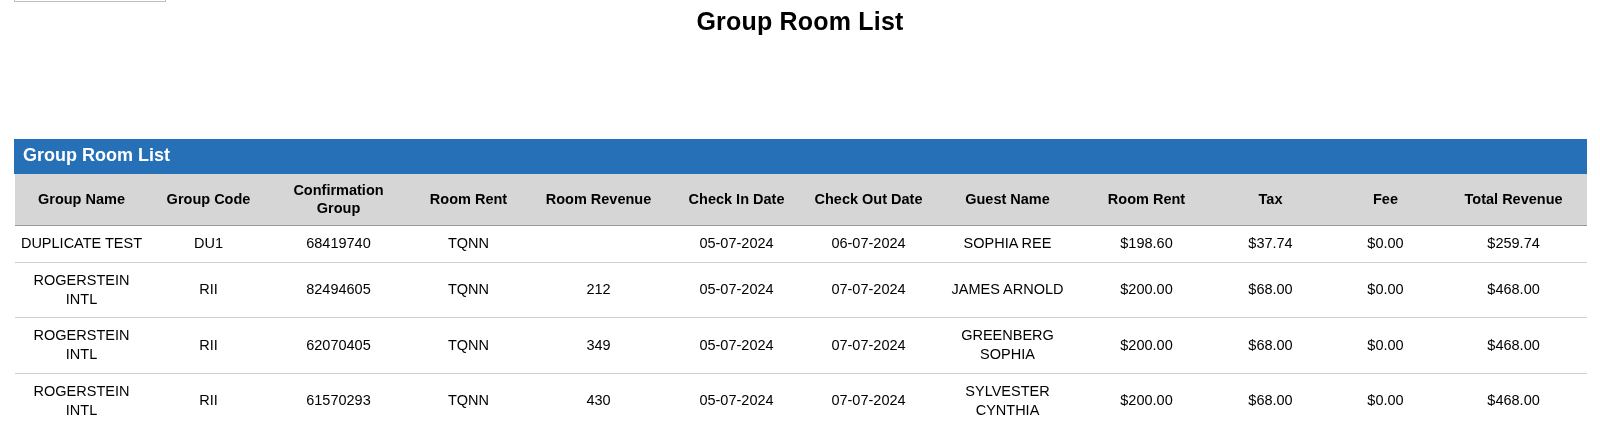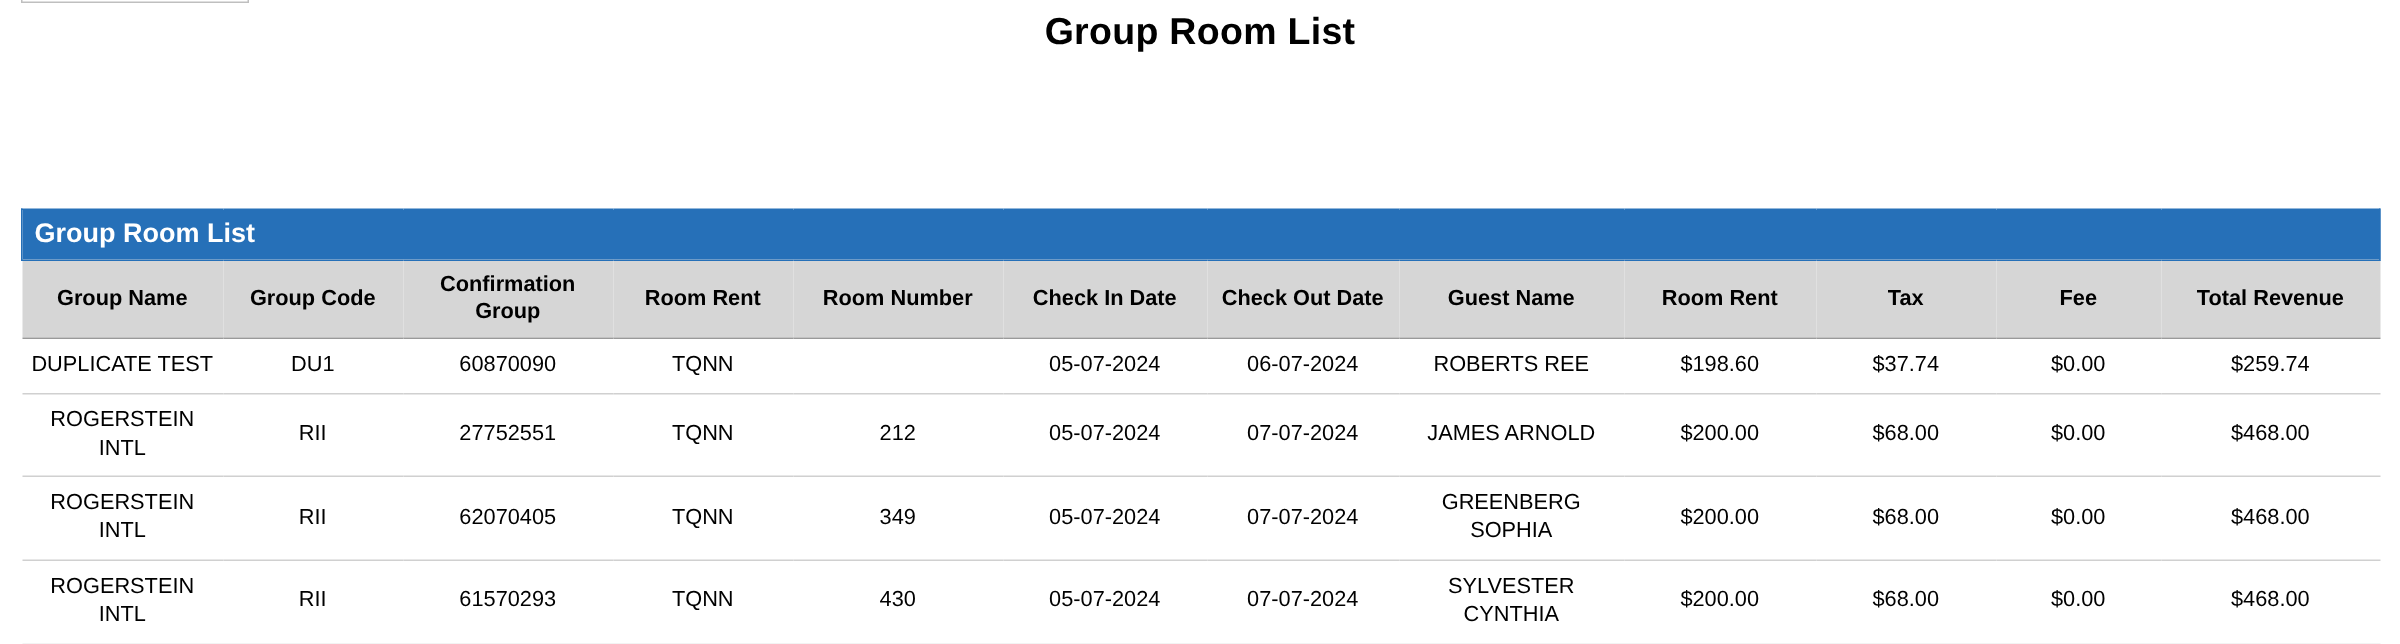--- a/index.html
+++ b/index.html
@@ -130,49 +130,49 @@
       <tr class="band">
         <td colspan="12">Group Room List</td>
       </tr>
     </thead>
     <thead class="col-head">
       <tr>
         <th>Group Name</th>
         <th>Group Code</th>
         <th>Confirmation Group</th>
         <th>Room Rent</th>
-        <th>Room Number</th>
+        <th>Room Revenue</th>
         <th>Check In Date</th>
         <th>Check Out Date</th>
         <th>Guest Name</th>
         <th>Room Rent</th>
         <th>Tax</th>
         <th>Fee</th>
         <th>Total Revenue</th>
       </tr>
     </thead>
     <tbody>
       <tr>
         <td>DUPLICATE TEST</td>
         <td>DU1</td>
-        <td>60870090</td>
+        <td>68419740</td>
         <td>TQNN</td>
         <td></td>
         <td>05-07-2024</td>
         <td>06-07-2024</td>
-        <td>ROBERTS REE</td>
+        <td>SOPHIA REE</td>
         <td>$198.60</td>
         <td>$37.74</td>
         <td>$0.00</td>
         <td>$259.74</td>
       </tr>
       <tr>
         <td>ROGERSTEIN INTL</td>
         <td>RII</td>
-        <td>27752551</td>
+        <td>82494605</td>
         <td>TQNN</td>
         <td>212</td>
         <td>05-07-2024</td>
         <td>07-07-2024</td>
         <td>JAMES ARNOLD</td>
         <td>$200.00</td>
         <td>$68.00</td>
         <td>$0.00</td>
         <td>$468.00</td>
       </tr>

